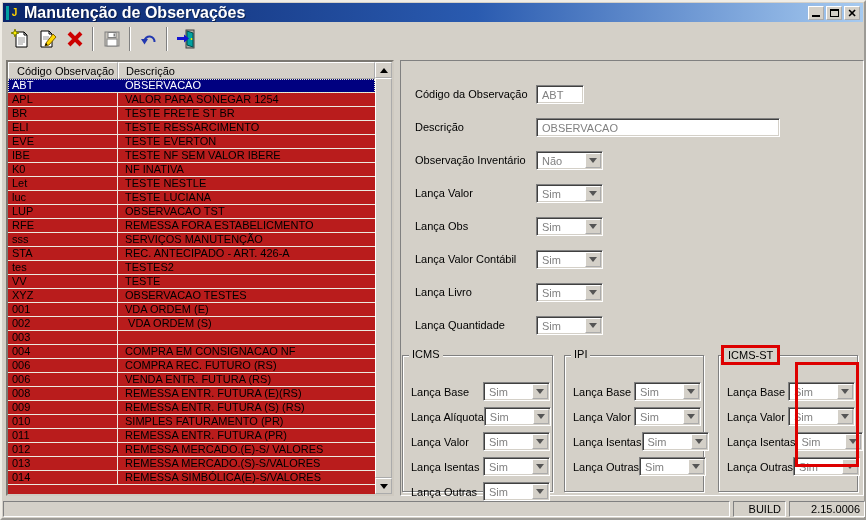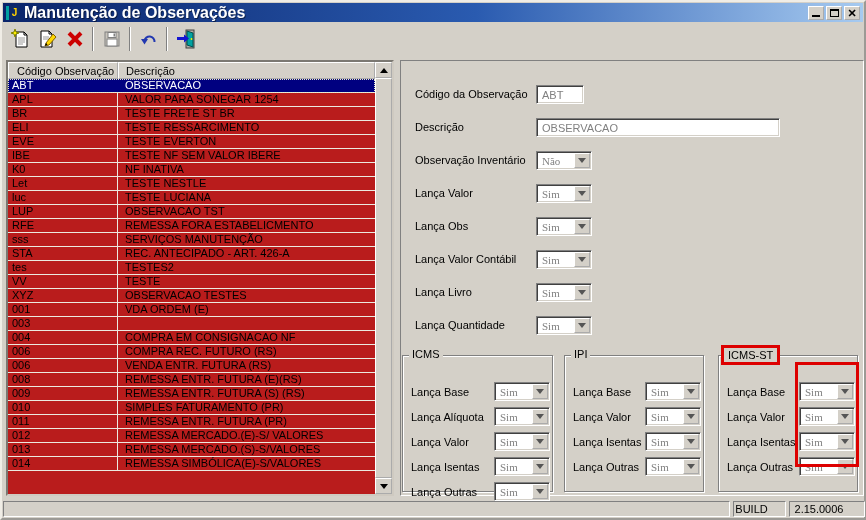--- a/index.html
+++ b/index.html
@@ -62,21 +62,21 @@
   .form-fields { position:absolute; top:24px; left:0; right:0; }
   .frow { position:relative; height:18px; margin-bottom:15px; }
   .frow > label { position:absolute; left:14px; top:3px; white-space:nowrap; }
   .fld { position:absolute; left:135px; top:0; }
 
   .sunken { background:#fff; border:1px solid; border-color:#808080 #fff #fff #808080;
             box-shadow:inset 1px 1px 0 #404040, inset -1px -1px 0 #d4d0c8; }
   .textbox { height:19px; width:48px; padding:3px 0 0 5px; color:#808080; overflow:hidden; white-space:nowrap; }
   .textbox.wide { width:244px; }
 
-  .combo { width:56px; height:19px; position:relative;font-family:Liberation Serif, serif; }
+  .combo { width:67px; height:19px; position:relative; }
   .combo .ctext { position:absolute; left:5px; top:3px; color:#808080; }
   .combo .cbtn { position:absolute; right:1px; top:1px; bottom:1px; width:16px;
                  background:#d4d0c8; border:1px outset #fff;
                  display:flex; align-items:center; justify-content:center; }
   .combo .tri { width:0; height:0; border:4px solid transparent; border-top:5px solid #555;
                 margin-top:4px; }
 
   
   .gbox { position:absolute; top:294px; height:137px; border:1px solid #808080;
           box-shadow:inset 1px 1px 0 #fff, 1px 1px 0 #fff; padding:26px 2px 0 8px; }
@@ -87,21 +87,21 @@
   .gbox.highlight .legend { top:-11px; left:2px; border:3px solid #dd0000; padding:1px 4px; }
   .grow2 { display:flex; align-items:center; height:19px; margin-bottom:6px; }
   .grow2 > label { flex:1; white-space:nowrap; }
   .grow2 .combo { flex:none; }
   .red-box { position:absolute; left:394px; top:301px; width:64px; height:105px;
              border:3px solid #dd0000; pointer-events:none; }
 
   
   .statusbar { position:absolute; left:1px; right:1px; bottom:1px; height:16px; }
   .spanel { position:absolute; top:0; height:16px; border:1px solid;
-            border-color:#808080 #fff #fff #808080; padding:1px 16px 0 0; text-align:center; }
+            border-color:#808080 #fff #fff #808080; padding:1px 4px 0 0; text-align:right; }
   .sp0 { left:0; width:727px; }
   .sp1 { left:730px; width:53px; }
   .sp2 { left:786px; width:76px; }
 
   svg { display:block; }
 </style>
 </head>
 <body>
 
 <div class="window">
@@ -241,20 +241,24 @@
         </div>
         <div class="grow">
           <div class="cell c0">XYZ</div>
           <div class="cell c1">OBSERVACAO TESTES</div>
         </div>
         <div class="grow">
           <div class="cell c0">001</div>
           <div class="cell c1">VDA ORDEM (E)</div>
         </div>
         <div class="grow">
+          <div class="cell c0">002</div>
+          <div class="cell c1"> VDA ORDEM (S)</div>
+        </div>
+        <div class="grow">
           <div class="cell c0">003</div>
         </div>
         <div class="grow">
           <div class="cell c0">004</div>
           <div class="cell c1">COMPRA EM CONSIGNACAO NF</div>
         </div>
         <div class="grow">
           <div class="cell c0">006</div>
           <div class="cell c1">COMPRA REC. FUTURO (RS)</div>
         </div>

